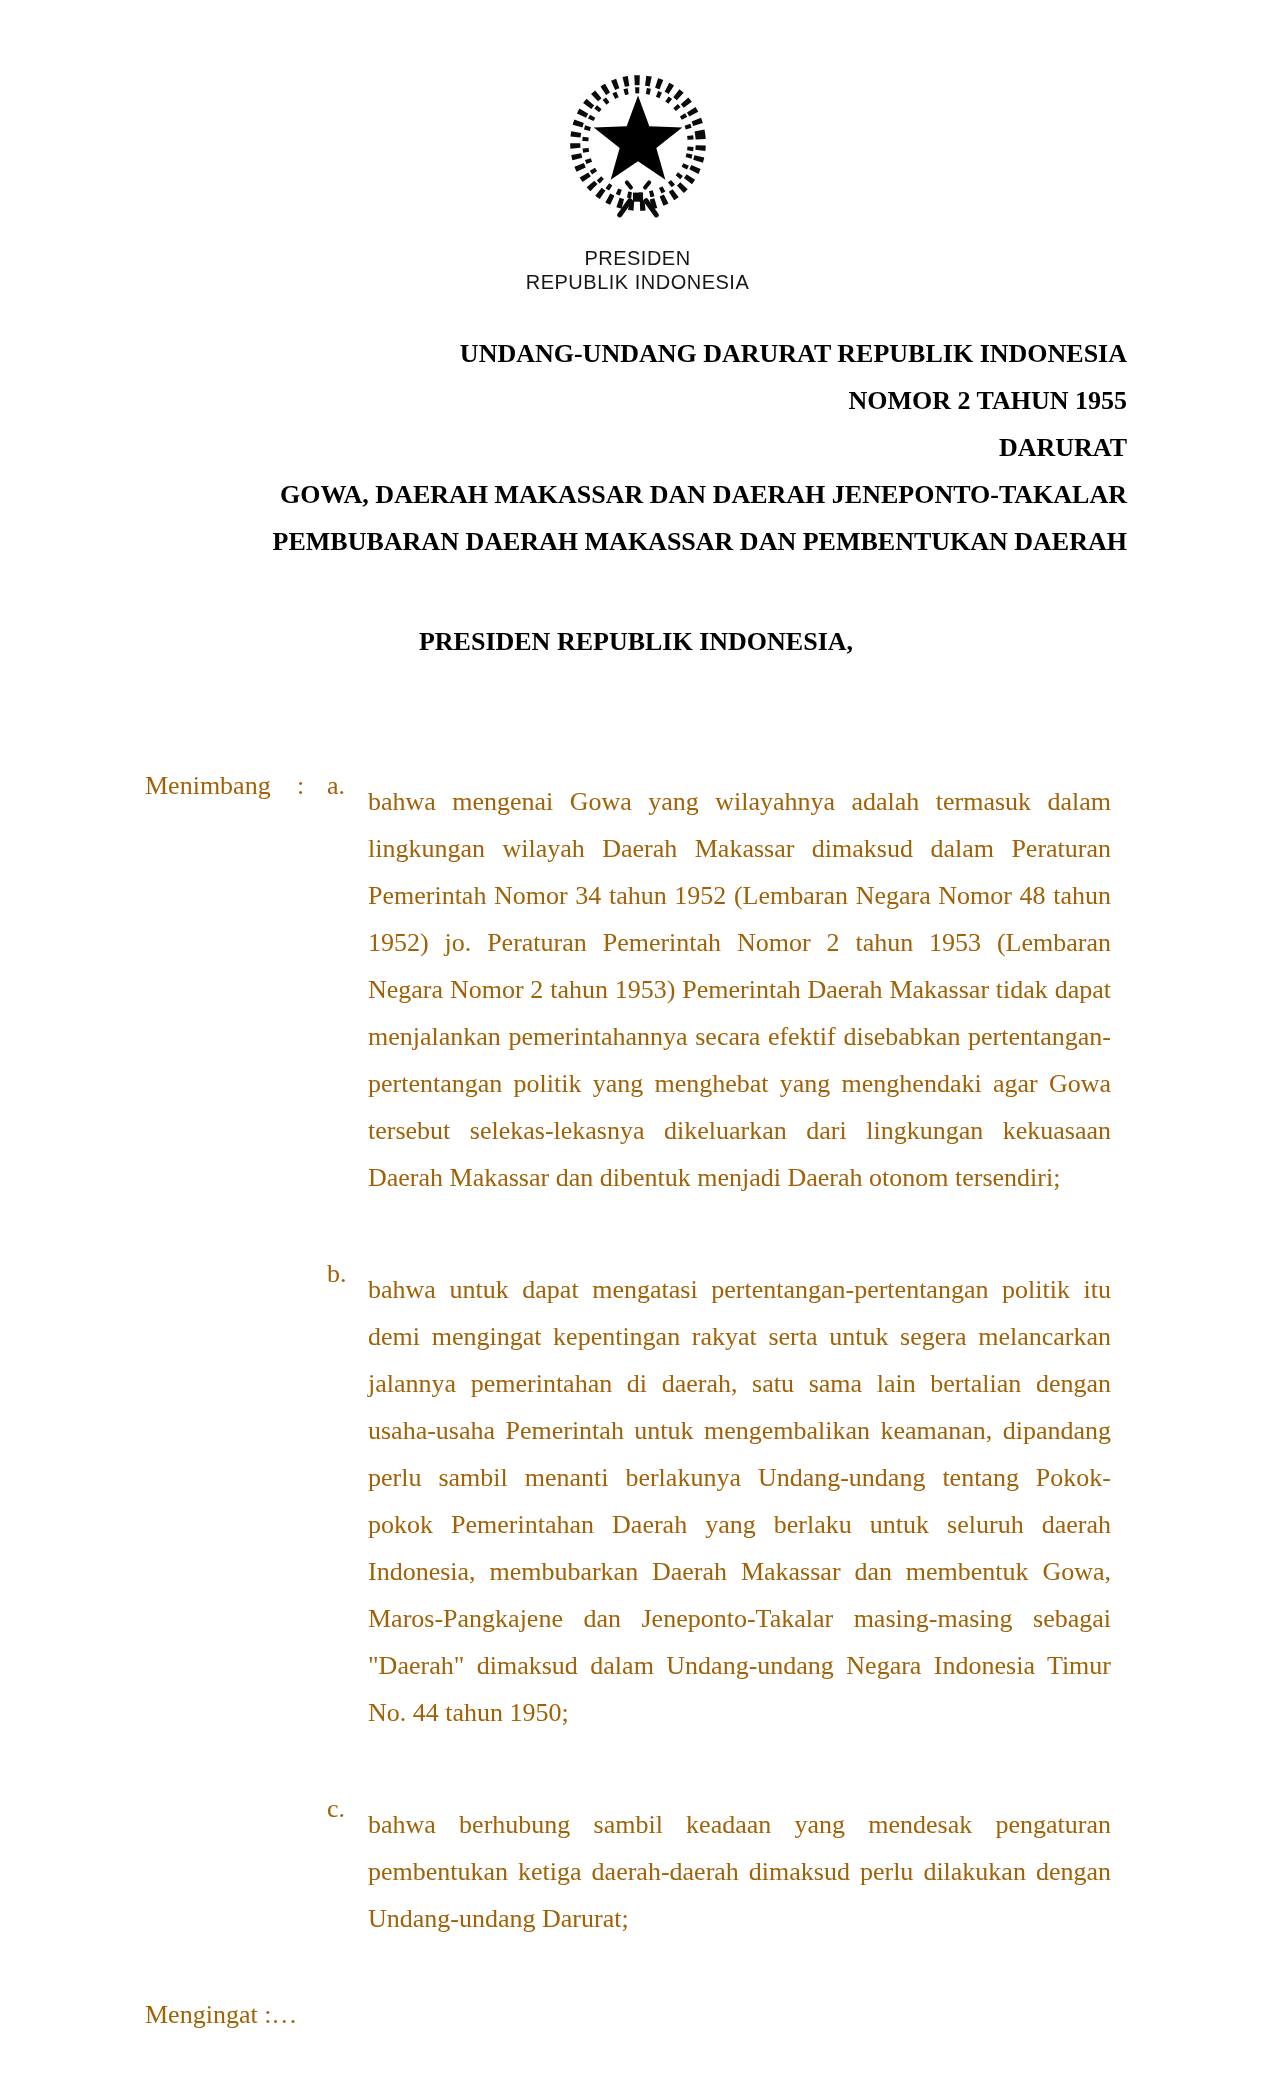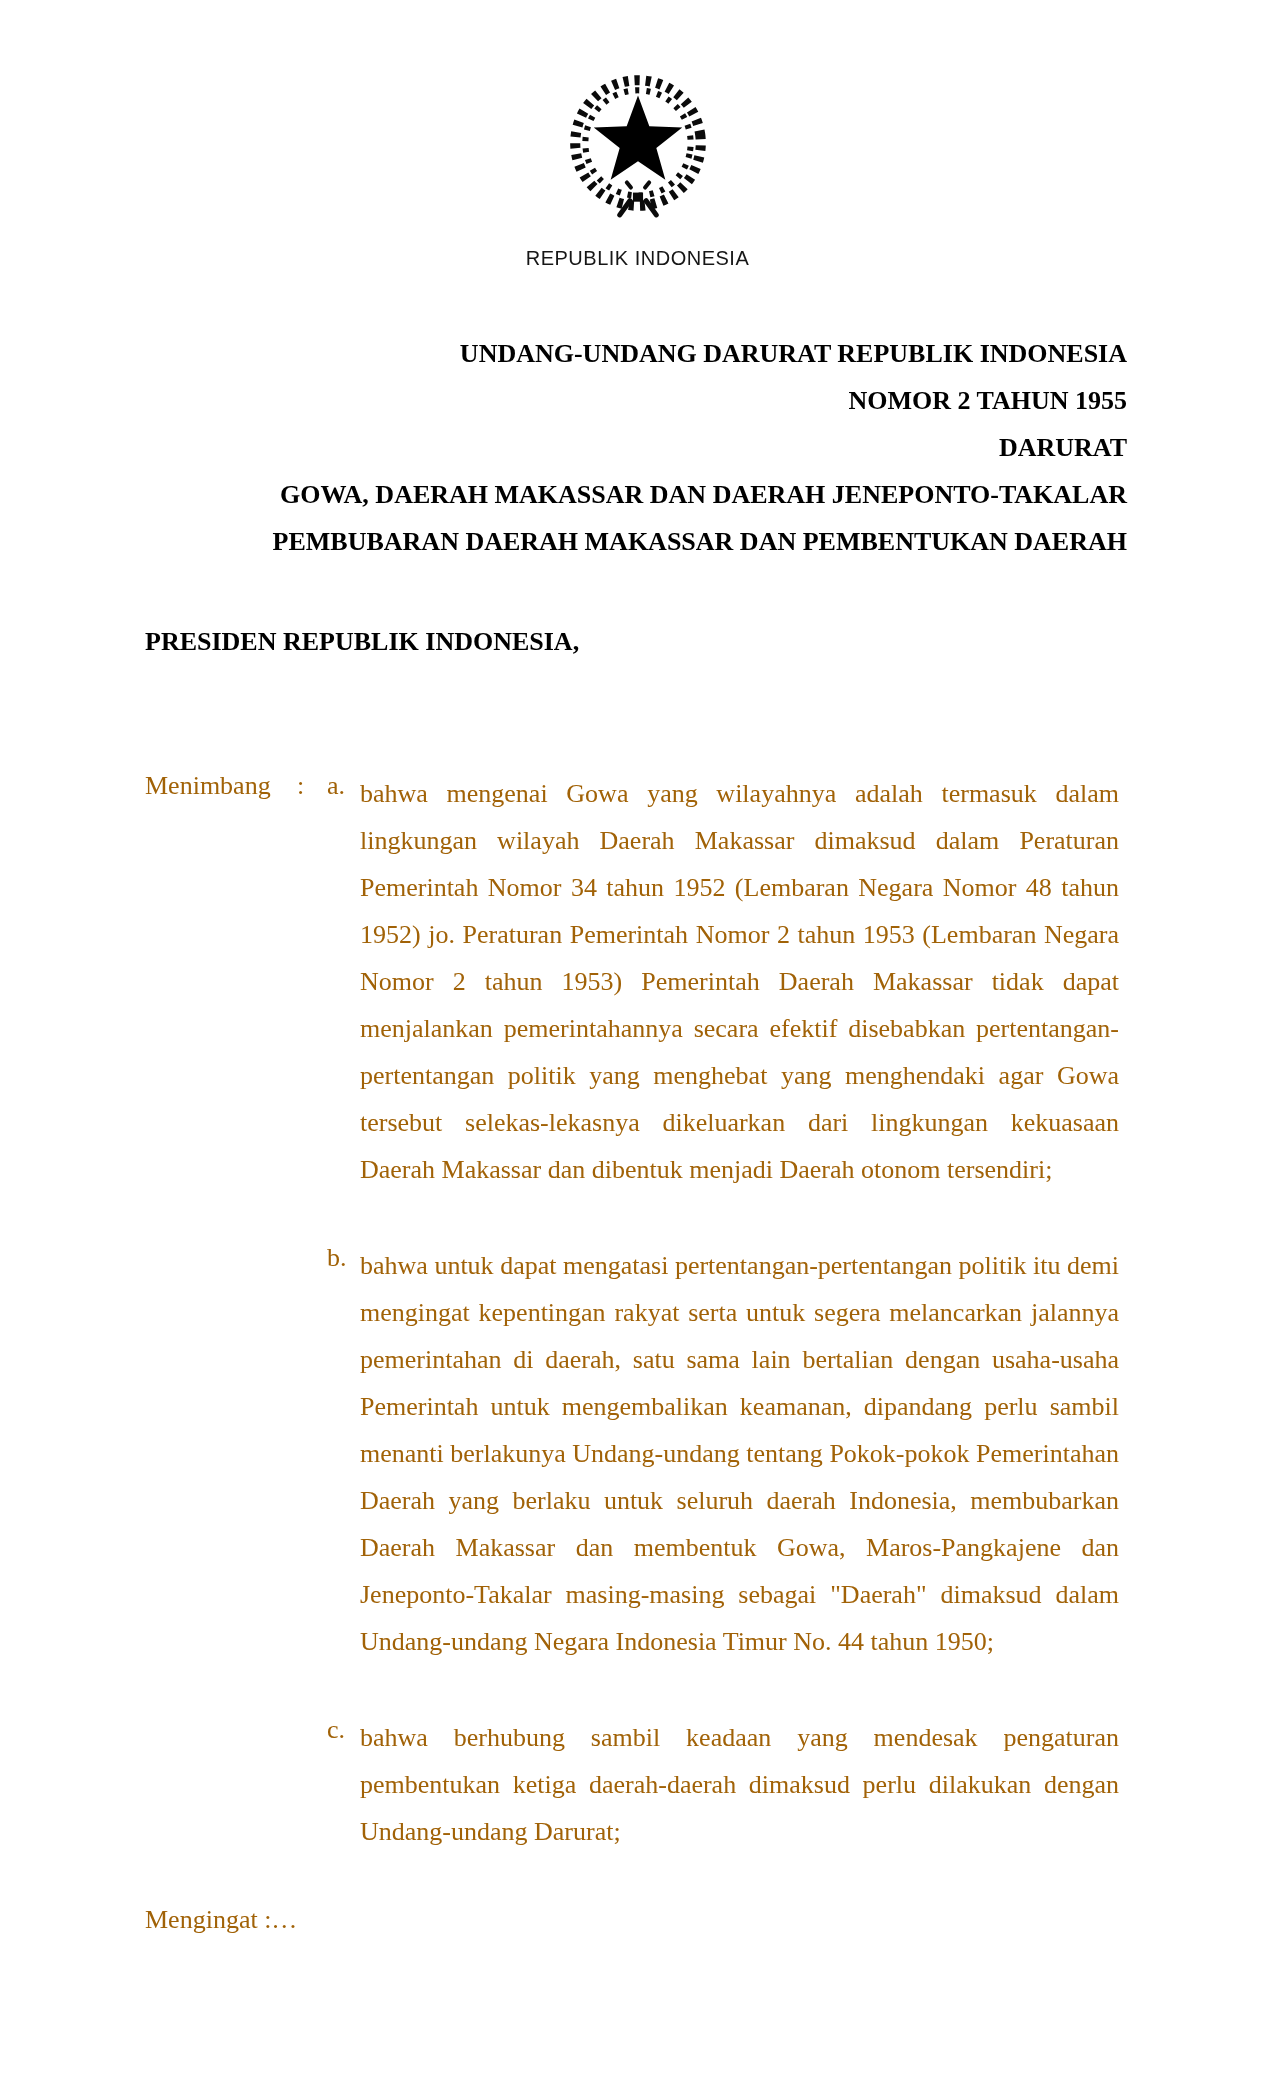--- a/index.html
+++ b/index.html
@@ -31,35 +31,36 @@
 
   
   .doc-title {
     position: absolute; top: 330px; left: 145px; width: 982px;
     text-align: right;
     font-weight: 700; font-size: 26px; line-height: 47px;
     color: #000000;
   }
   .preamble-heading {
     position: absolute; top: 618px; left: 145px; width: 982px;
+    text-align: center;
     font-weight: 700; font-size: 26px; line-height: 47px;
   }
 
   
   .considering {
     position: absolute; top: 762px; left: 145px; width: 982px;
     font-size: 26px; line-height: 47px; color: #a16207;
   }
   .considering .label  { position: absolute; left: 0;   top: 0; white-space: nowrap; }
   .considering .colon  { position: absolute; left: 152px; top: 0; }
   .considering .items  { margin-left: 182px; }
   .consider-item { display: flex; margin: 0 0 33px 0; }
   .consider-item .marker { flex: 0 0 25px; }
   .consider-item .text {
-    flex: 1 1 auto; margin: 8px;
+    flex: 1 1 auto; margin: 16px;
     text-align: justify; text-justify: inter-word;
   }
   .catchword {
     text-align: left; line-height: 47px; margin-top: 0;
   }
 </style>
 </head>
 <body>
 
 <div class="page">
@@ -73,20 +74,21 @@
       <polygon fill="#000000" points="80,31 91.2,61.6 123.7,62.8 98.1,82.9 107,114.2 80,96 53,114.2 61.9,82.9 36.3,62.8 68.8,61.6"></polygon>
 
       <rect x="75" y="127" width="10" height="9" fill="#0b0b0b"></rect>
       <path d="M72 135 L62 149" stroke="#0b0b0b" stroke-width="5" stroke-linecap="round" fill="none"></path>
       <path d="M88 135 L98 149" stroke="#0b0b0b" stroke-width="5" stroke-linecap="round" fill="none"></path>
       <path d="M73 122 L69 117 M87 122 L91 117" stroke="#0b0b0b" stroke-width="4" stroke-linecap="round" fill="none"></path>
     </svg>
   </div>
 
   <div class="letterhead">
+    <div>PRESIDEN</div>
     <div>REPUBLIK INDONESIA</div>
   </div>
 
   <div class="doc-title">
     <div>UNDANG-UNDANG DARURAT REPUBLIK INDONESIA</div>
     <div>NOMOR 2 TAHUN 1955</div>
     <div>DARURAT</div>
     <div>GOWA, DAERAH MAKASSAR DAN DAERAH JENEPONTO-TAKALAR</div>
     <div>PEMBUBARAN DAERAH MAKASSAR DAN PEMBENTUKAN DAERAH</div>
   </div>

